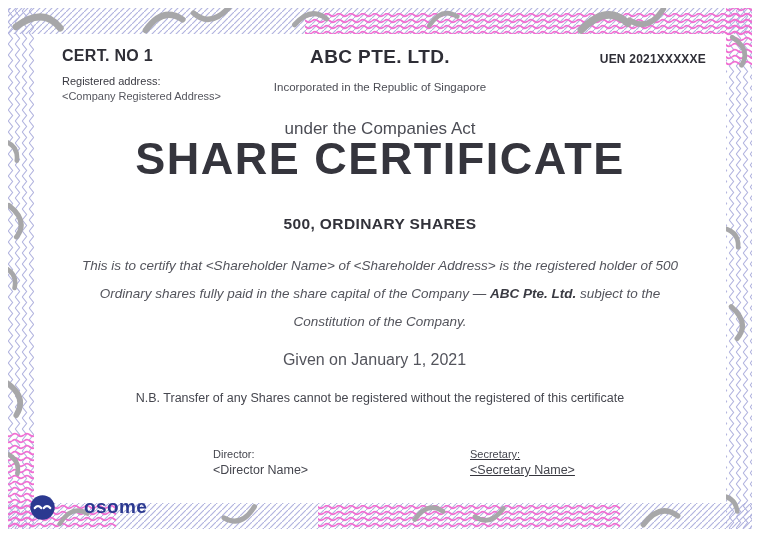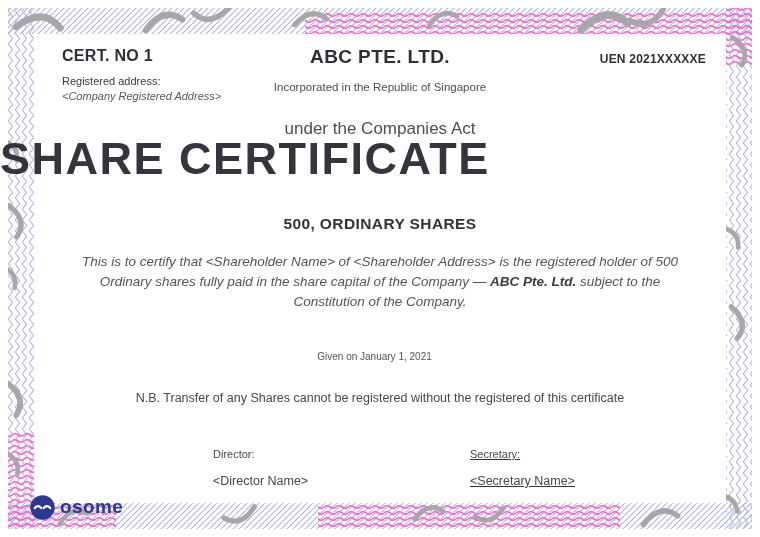--- a/index.html
+++ b/index.html
@@ -11,57 +11,57 @@
     overflow:hidden;
     color:#34343c;
   }
   .border-art{position:absolute;inset:0;z-index:1;}
   .content{position:absolute;inset:0;z-index:2;}
 
   
   .hdr-left{position:absolute;left:62px;top:47px;}
   .cert-no{font-size:16px;font-weight:bold;letter-spacing:.3px;color:#2f2f37;}
   .reg-label{margin-top:10px;font-size:11px;font-weight:normal;color:#3a3a42;}
-  .reg-value{margin-top:3px;font-size:11px;color:#55565e;font-style:italic;}
+  .reg-value{margin-top:3px;font-size:11px;color:#55565e;}
 
   .hdr-center{position:absolute;left:0;right:0;top:46px;text-align:center;}
   .company-name{font-size:19px;font-weight:bold;letter-spacing:.4px;color:#2e2e36;}
   .inc-line{font-size:11.5px;color:#4c4d55;margin-top:13px;}
   .inc-line2{font-size:17px;color:#4c4d55;margin-top:26px;}
 
   .hdr-right{position:absolute;right:54px;top:52px;font-size:12px;font-weight:600;
     letter-spacing:.2px;color:#2f2f37;}
 
   .title{
-    position:absolute;left:0;right:0;top:133px;text-align:left;
+    position:absolute;left:0;right:0;top:133px;text-align:center;
     font-size:45px;font-weight:bold;letter-spacing:1.5px;color:#35353d;
   }
   .shares-line{
     position:absolute;left:0;right:0;top:215px;text-align:center;
     font-size:15.5px;font-weight:600;letter-spacing:.4px;color:#32323a;
   }
   .body-text{
     position:absolute;left:70px;right:70px;top:252px;text-align:center;
-    font-size:13.5px;font-style:italic;line-height:20px;color:#53545c;
+    font-size:13.5px;font-style:italic;line-height:28px;color:#53545c;
   }
   .body-text b{color:#3a3b43;}
   .given-line{
     position:absolute;left:0;right:11px;top:351px;text-align:center;
-    font-size:10px;color:#53545c;
+    font-size:16px;color:#53545c;
   }
   .nb-line{
     position:absolute;left:0;right:0;top:391px;text-align:center;
     font-size:12.5px;color:#46474f;
   }
   .sig-director{position:absolute;left:213px;top:448px;}
   .sig-secretary{position:absolute;left:470px;top:448px;text-decoration:underline;}
   .sig-label{font-size:11px;color:#45464e;}
-  .sig-value{font-size:12.5px;color:#45464e;margin-top:14px;}
+  .sig-value{font-size:12.5px;color:#45464e;margin-top:3px;}
 
-  .logo{position:absolute;left:29px;top:493px;z-index:3;display:flex;align-items:center;}
+  .logo{position:absolute;left:29px;top:493px;z-index:3;display:flex;align-items:center;gap:24px;}
   .logo-text{
     font-size:19px;font-weight:bold;letter-spacing:.4px;color:#2b3990;margin-left:4px;
     line-height:28px;
   }
 </style>
 </head>
 <body>
 
 <div class="page">
 

